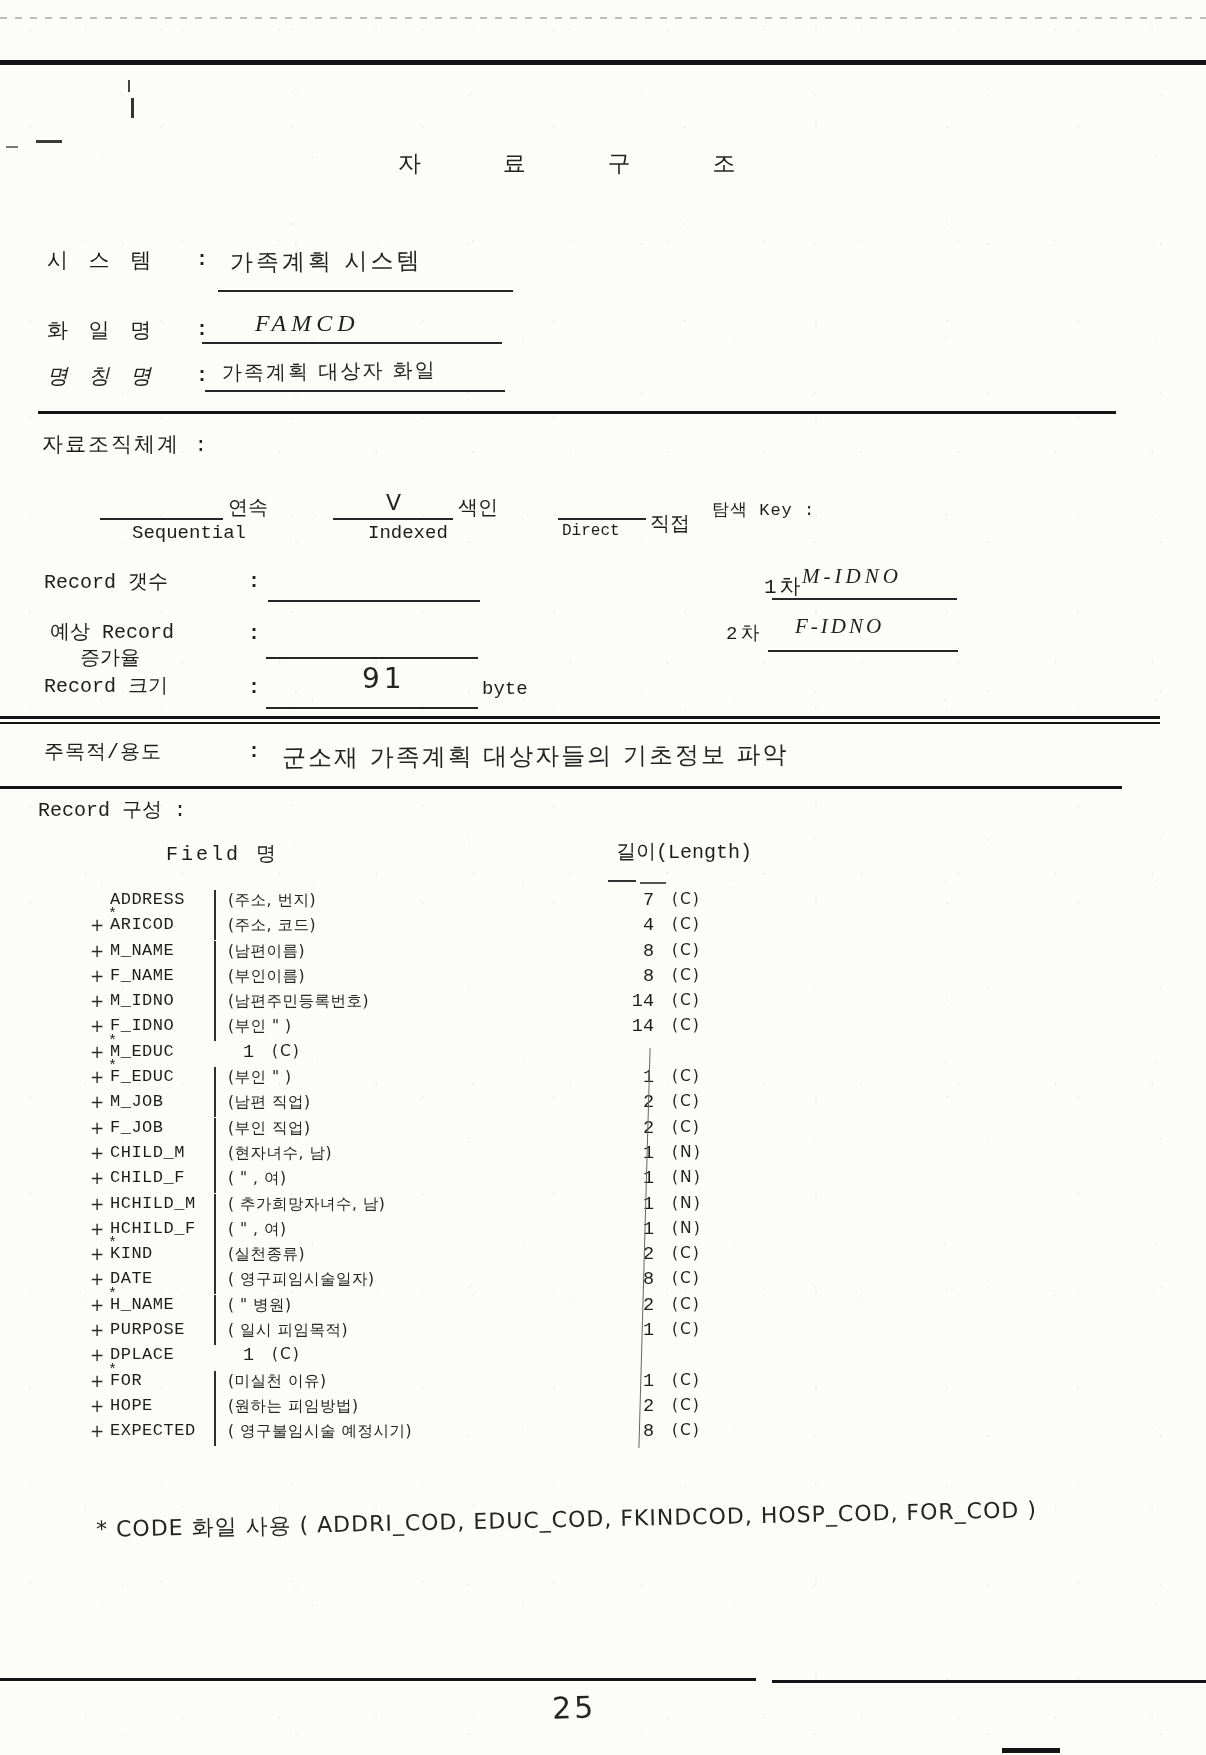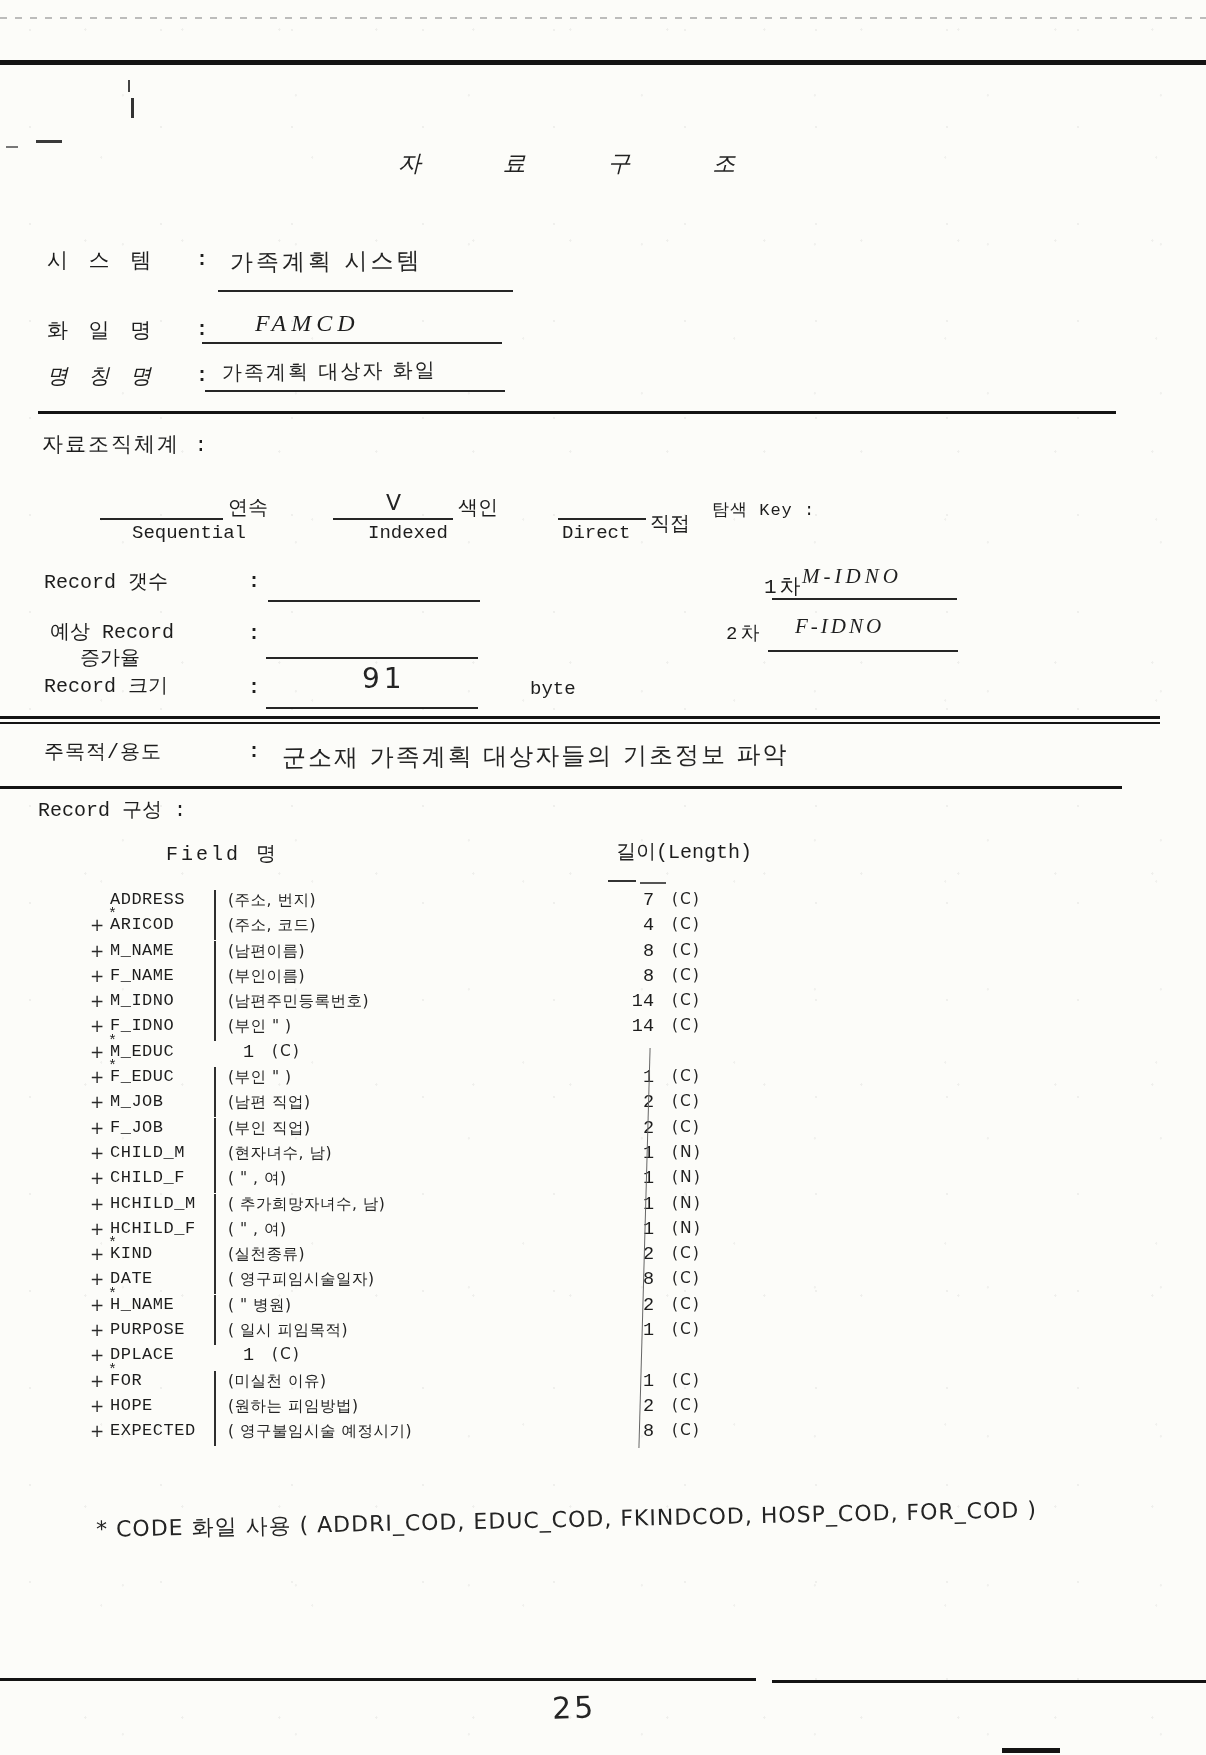--- a/index.html
+++ b/index.html
@@ -13,21 +13,21 @@
       radial-gradient(circle at 88% 14%, rgba(40,40,40,.06) 0 1px, transparent 1.3px);
     background-size:131px 97px,173px 149px,211px 181px,97px 211px;
   }
   .abs{position:absolute;white-space:nowrap;}
   .type{font-family:"Liberation Mono","DejaVu Sans Mono",monospace;}
   .hand{font-family:"DejaVu Sans","Liberation Sans",sans-serif;color:#242424;}
   .hand-lat{font-family:Liberation Serif, serif;font-style:italic;color:#1f1f1f;}
   .uline{position:absolute;height:2px;background:#262626;}
   .rule{position:absolute;background:#141414;}
   .faint{background:repeating-linear-gradient(90deg,#9a9a9a 0 7px,transparent 7px 15px);}
-  .title{font-size:23px;letter-spacing:34px;color:#222;font-style:italic;}
+  .title{font-size:23px;letter-spacing:34px;color:#222;}
   .lbl{font-size:21px;letter-spacing:4px;}
   .colon{font-size:20px;font-weight:bold;}
   
   .ftable{position:absolute;left:0;top:890px;width:1206px;}
   .field-row{display:flex;align-items:flex-start;height:25.3px;}
   .f-plus{width:26px;margin-left:84px;text-align:center;font-size:17px;color:#2a2a2a;}
   .f-name-wrap{width:104px;position:relative;font-size:17px;letter-spacing:.5px;}
   .f-star{position:absolute;left:-2px;top:-9px;font-size:15px;color:#222;}
   .f-desc{border-left:2px solid #2e2e2e;padding-left:12px;width:386px;font-size:15.5px;letter-spacing:.5px;min-height:25px;}
   .f-len{width:40px;text-align:right;font-size:18.5px;}
@@ -70,21 +70,21 @@
   <div class="abs type" style="left:228px;top:494px;font-size:20px;">연속</div>
   <div class="abs type" style="left:132px;top:522px;font-size:19px;">Sequential</div>
 
   <div class="abs hand" style="left:386px;top:490px;font-size:22px;">V</div>
   <div class="uline" style="left:333px;top:518px;width:120px;"></div>
   <div class="abs type" style="left:458px;top:494px;font-size:20px;">색인</div>
   <div class="abs type" style="left:368px;top:522px;font-size:19px;">Indexed</div>
 
   <div class="uline" style="left:558px;top:518px;width:88px;"></div>
   <div class="abs type" style="left:650px;top:494px;font-size:20px;margin-top:16px;">직접</div>
-  <div class="abs type" style="left:562px;top:522px;font-size:19px;">Direct</div>
+  <div class="abs type" style="left:562px;top:522px;font-size:16px;">Direct</div>
 
   <div class="abs type" style="left:712px;top:498px;font-size:17px;letter-spacing:1px;">탐색 Key   :</div>
 
   <div class="abs type" style="left:44px;top:568px;font-size:20px;">Record 갯수</div>
   <div class="abs type colon" style="left:248px;top:570px;">:</div>
   <div class="uline" style="left:268px;top:600px;width:212px;"></div>
 
   <div class="abs type" style="left:764px;top:572px;font-size:21px;letter-spacing:3px;">1차</div>
   <div class="abs hand-lat" style="left:802px;top:564px;font-size:21px;letter-spacing:4px;">M-IDNO</div>
   <div class="uline" style="left:772px;top:598px;width:185px;"></div>
@@ -94,21 +94,21 @@
   <div class="abs type colon" style="left:248px;top:622px;">:</div>
   <div class="uline" style="left:266px;top:657px;width:212px;"></div>
 
   <div class="abs type" style="left:726px;top:620px;font-size:19px;letter-spacing:3px;">2차</div>
   <div class="abs hand-lat" style="left:795px;top:614px;font-size:21px;letter-spacing:3px;">F-IDNO</div>
   <div class="uline" style="left:768px;top:650px;width:190px;"></div>
 
   <div class="abs type" style="left:44px;top:672px;font-size:20px;">Record 크기</div>
   <div class="abs type colon" style="left:248px;top:676px;">:</div>
   <div class="abs hand" style="left:362px;top:662px;font-size:28px;letter-spacing:4px;">91</div>
-  <div class="abs type" style="left:482px;top:678px;font-size:19px;margin-left:48px;">byte</div>
+  <div class="abs type" style="left:482px;top:678px;font-size:19px;">byte</div>
   <div class="uline" style="left:266px;top:707px;width:212px;"></div>
 
   <div class="rule" style="left:0;top:716px;width:1160px;height:3px;"></div>
   <div class="rule" style="left:0;top:722px;width:1160px;height:2px;"></div>
 
   <div class="abs type" style="left:44px;top:738px;font-size:20px;letter-spacing:1px;">주목적/용도</div>
   <div class="abs type colon" style="left:248px;top:740px;">:</div>
   <div class="abs hand" style="left:282px;top:740px;font-size:24px;letter-spacing:2px;transform:rotate(-.4deg);">군소재  가족계획  대상자들의   기초정보 파악</div>
 
   <div class="rule" style="left:0;top:786px;width:1122px;height:3px;"></div>

